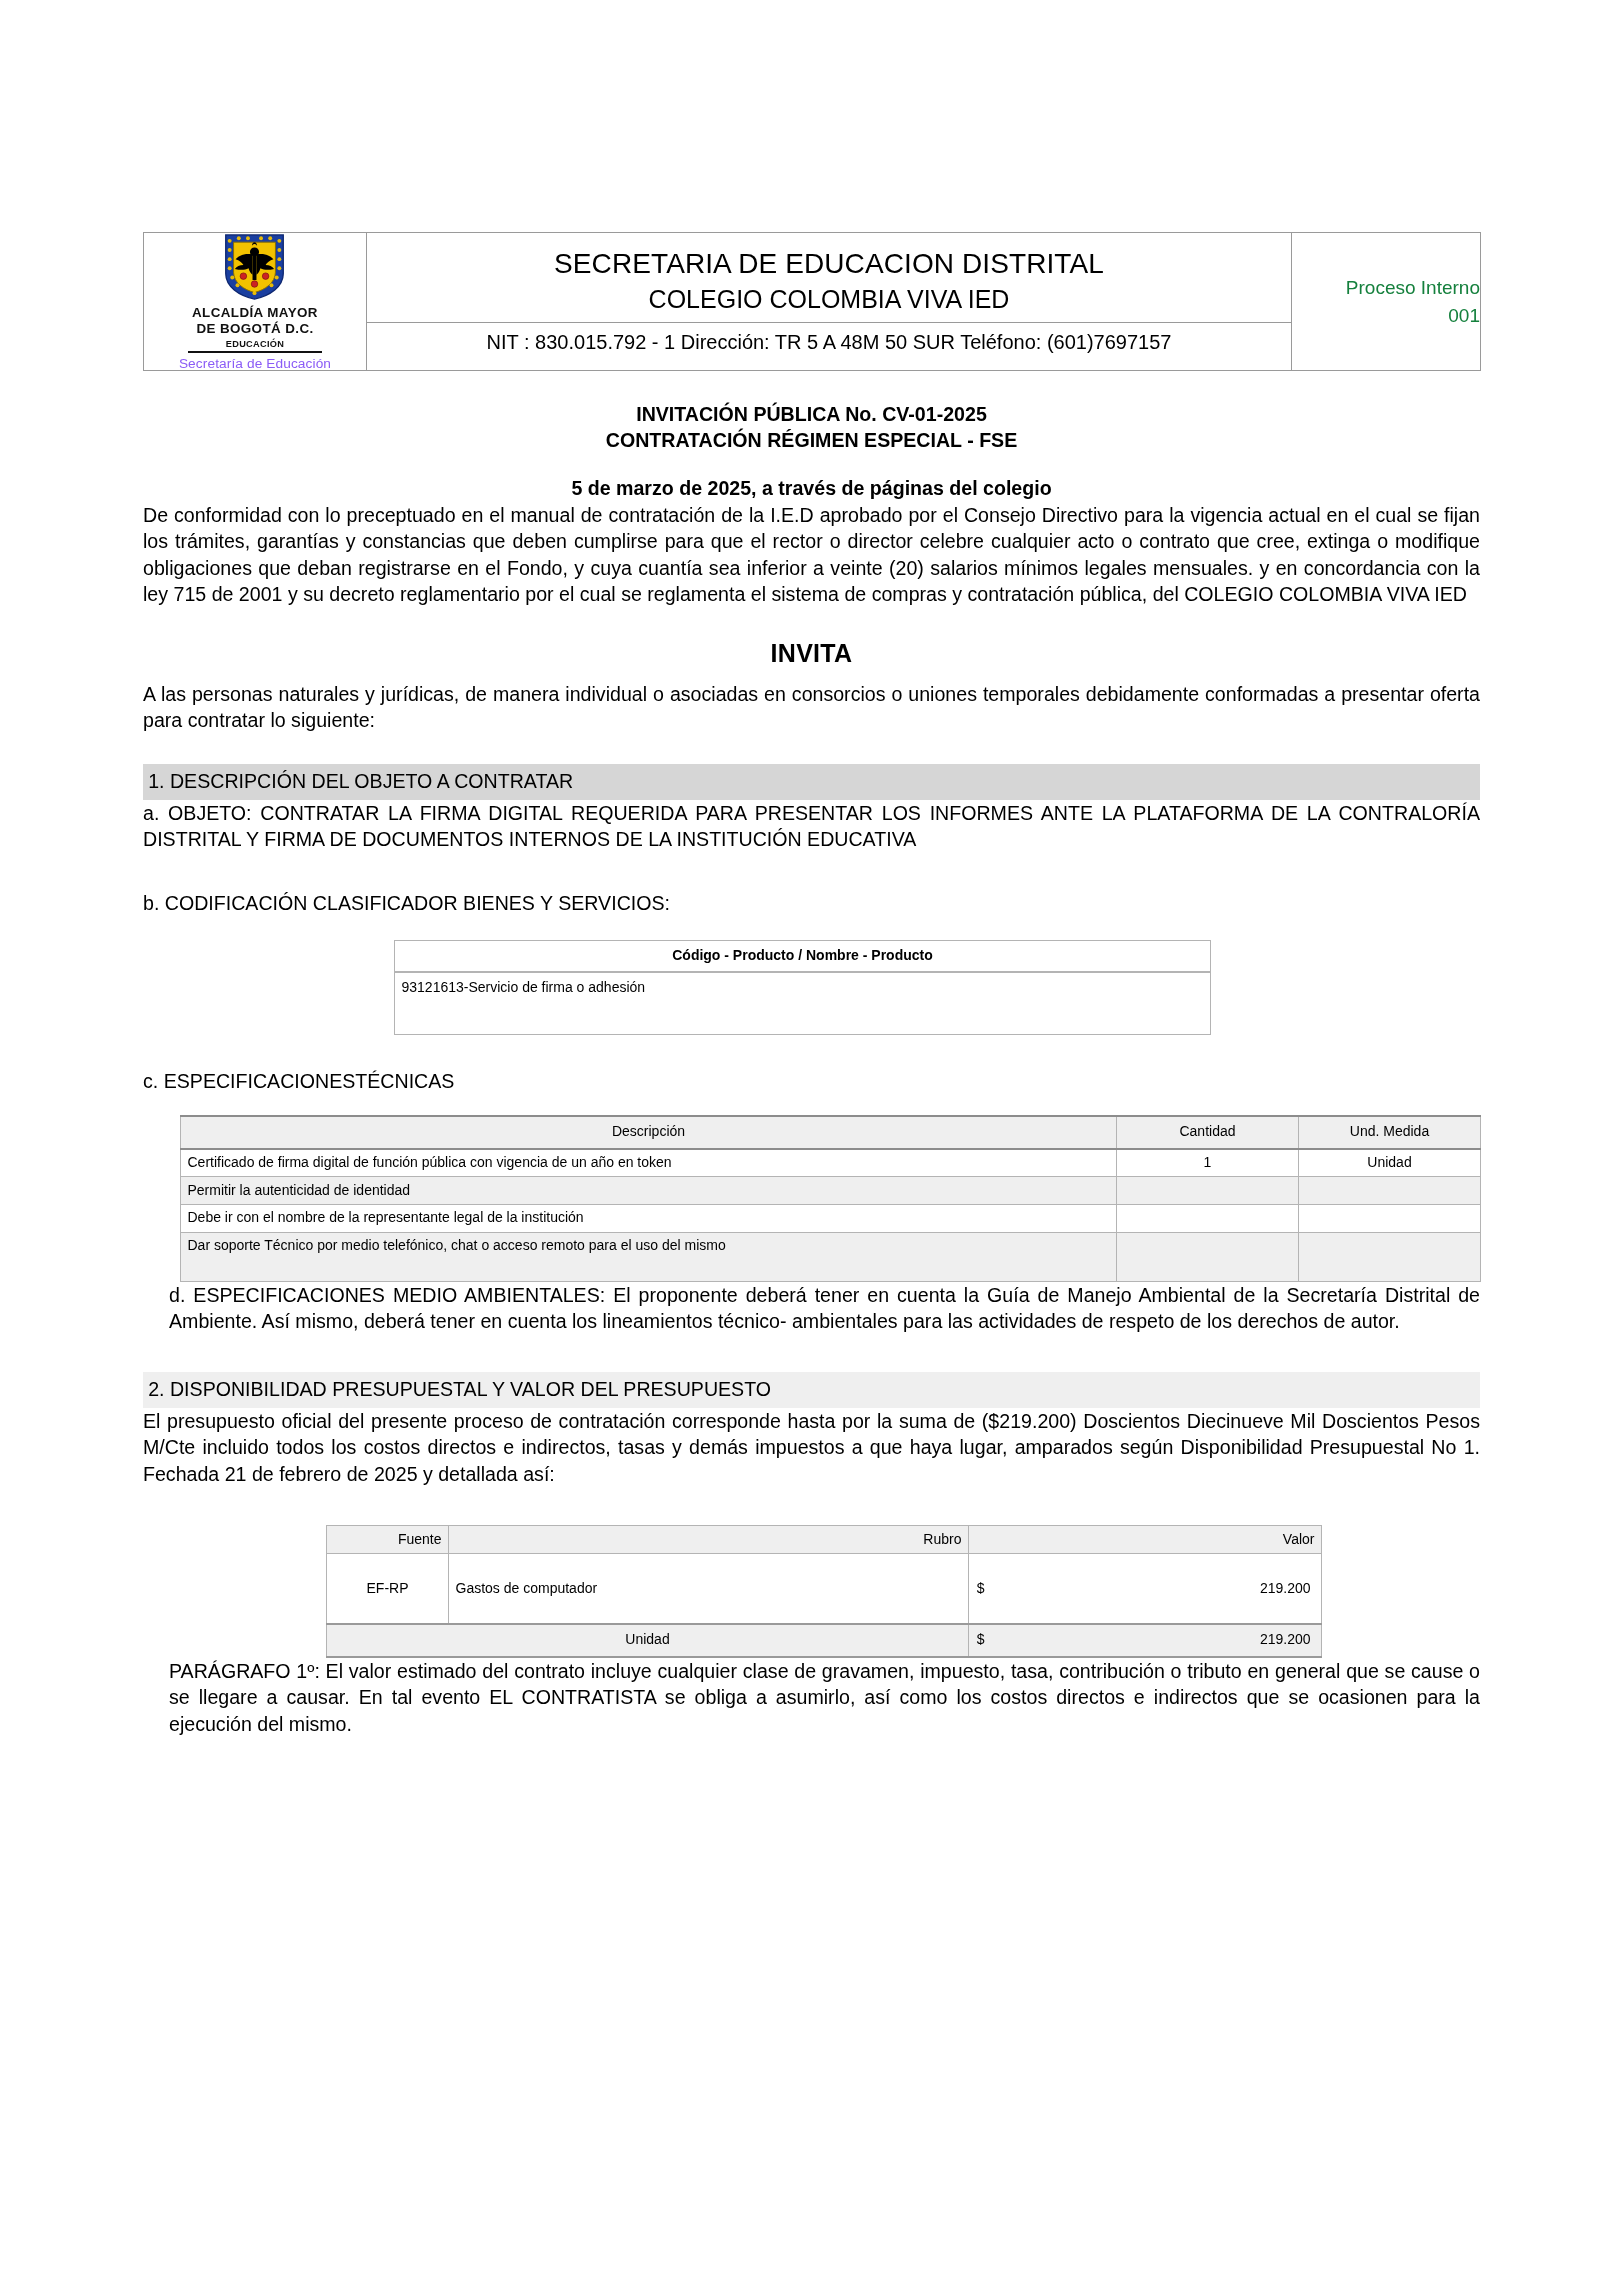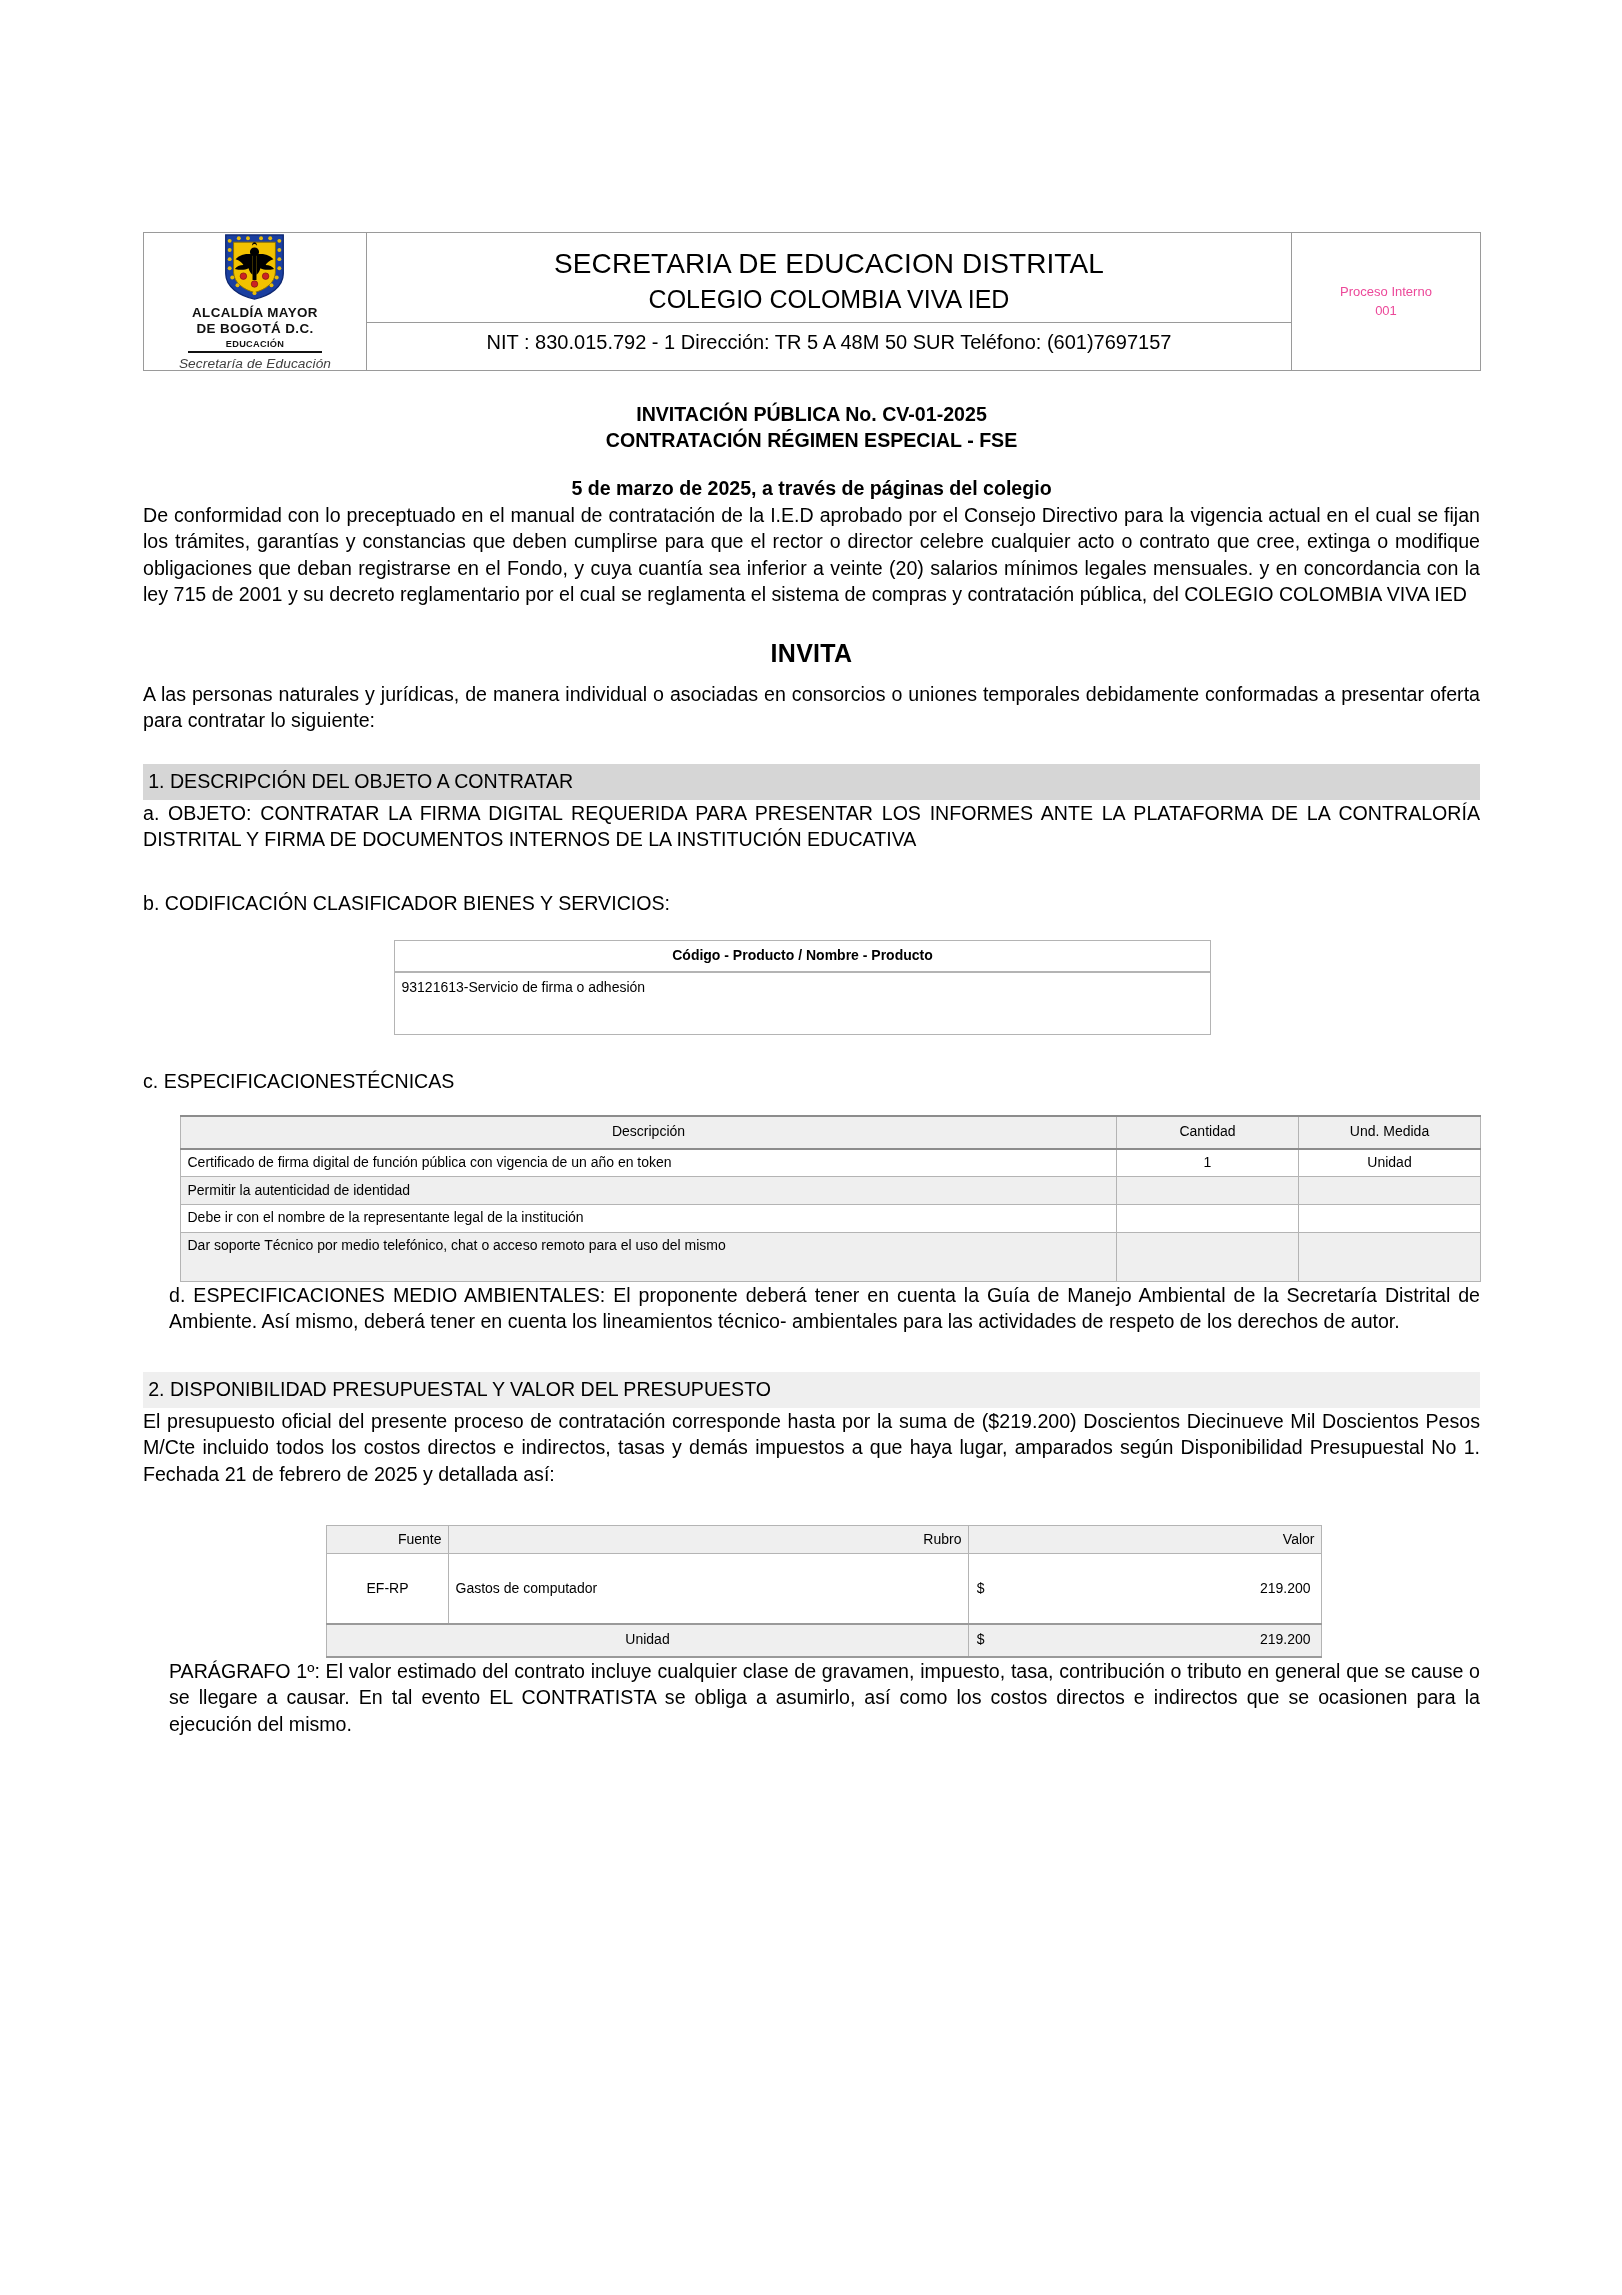--- a/index.html
+++ b/index.html
@@ -40,23 +40,23 @@
   .hdr-logo-cell {
     width: 222px;
     text-align: center;
     padding: 6.5px 0 7.9px 0;
   }
   .hdr-center-cell {
     padding: 0;
   }
   .hdr-proc-cell {
     width: 188px;
-    text-align: center;
-    color: #ec4899;
-    font-size: 13px;
+    text-align: right;
+    color: #15803d;
+    font-size: 19px;
     line-height: 1.45;
     padding: 5.2px 9.2px;
     font-family: "Liberation Sans", sans-serif;
   }
 
   .hdr-title-block {
     padding: 6.5px 0 2.6px 0;
     text-align: center;
   }
   .hdr-title-1 {
@@ -100,23 +100,22 @@
     color: #111;
   }
   .logo-rule {
     width: 134px;
     height: 2px;
     background: #111;
     margin: 2.6px auto 3.3px auto;
   }
   .logo-l3 {
     font-size: 13.7px;
-    color: #404040;
+    color: #8b5cf6;
     letter-spacing: 0.1px;
-    font-style: italic;
   }
 
   
   .ctr-bold {
     text-align: center;
     font-weight: bold;
     font-size: 19.6px;
     line-height: 1.33;
   }
   .blk-title-1 { margin-top: 30px; }

